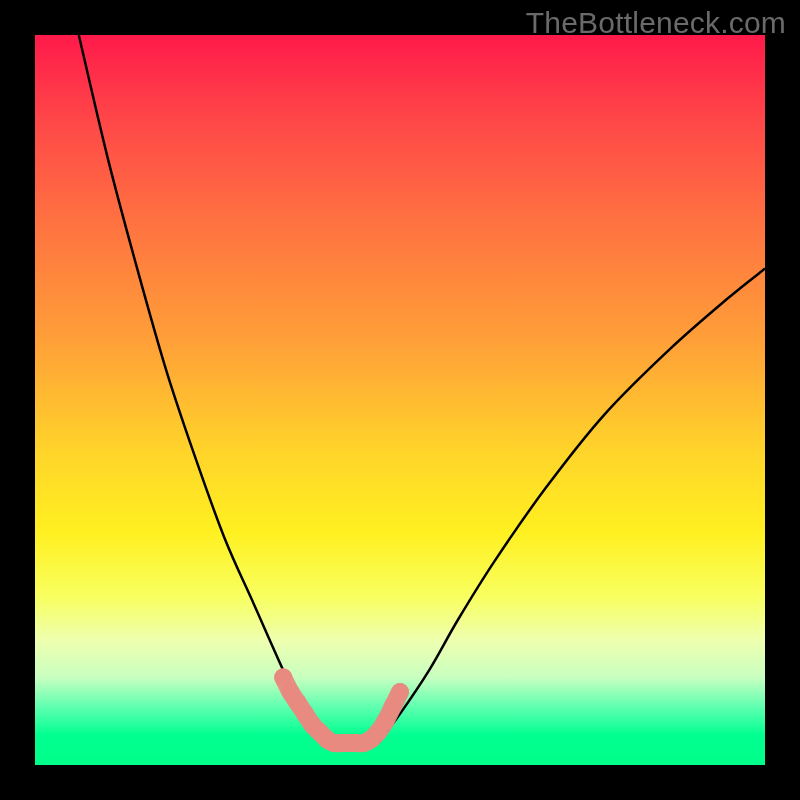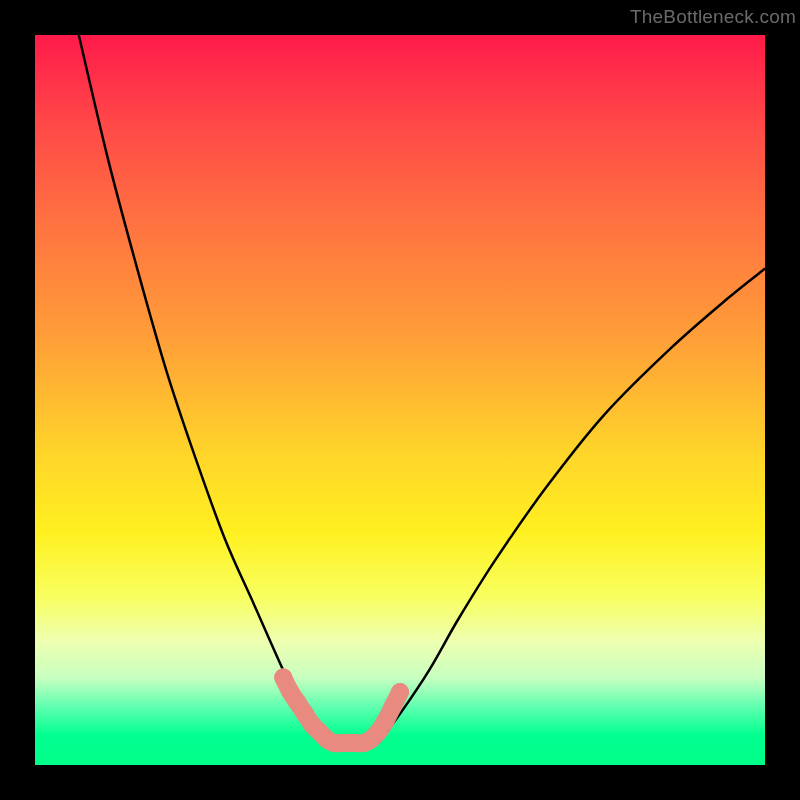--- a/index.html
+++ b/index.html
@@ -7,23 +7,23 @@
     padding: 0;
     width: 800px;
     height: 800px;
     background: #000;
     position: relative;
     font-family: Arial, sans-serif;
   }
   .watermark {
     position: absolute;
     top: 6px;
-    right: 4px;
+    right: 14px;
     color: #6a6a6a;
-    font-size: 19px;
+    font-size: 30px;
     font-weight: 500;
     letter-spacing: 0.2px;
     z-index: 10;
   }
   .plot-area {
     position: absolute;
     left: 35px;
     top: 35px;
     width: 730px;
     height: 730px;

